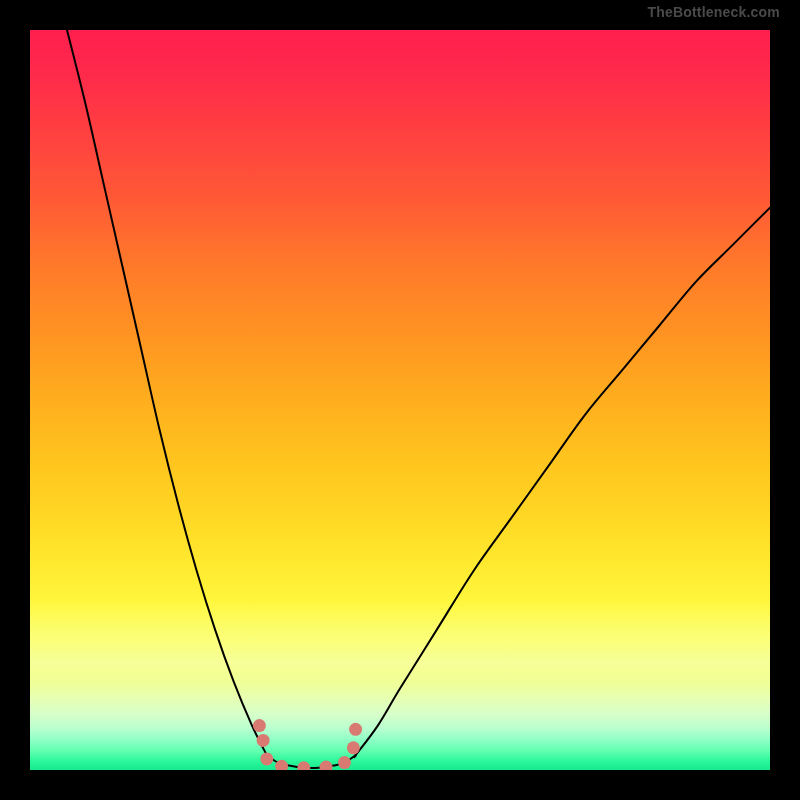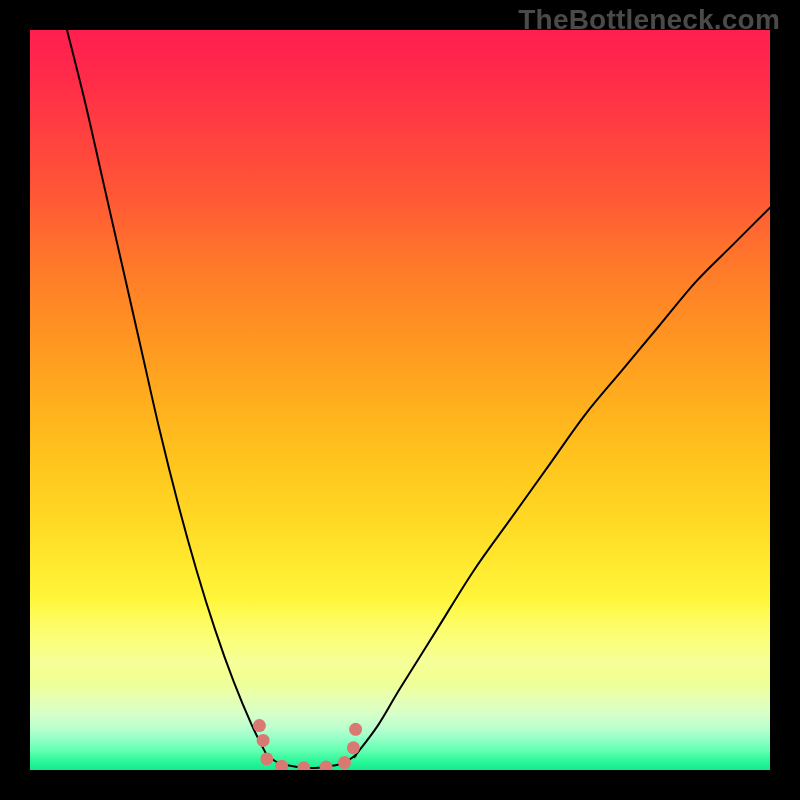--- a/index.html
+++ b/index.html
@@ -15,21 +15,21 @@
     height: 800px;
     background: #000;
     position: relative;
     box-sizing: border-box;
   }
   .watermark {
     position: absolute;
     top: 4px;
     right: 20px;
     font-weight: 700;
-    font-size: 28px;
+    font-size: 14px;
     color: #4a4a4a;
     letter-spacing: 0.2px;
     z-index: 10;
     user-select: none;
   }
   .plot-area {
     position: absolute;
     top: 30px;
     left: 30px;
     width: 740px;

